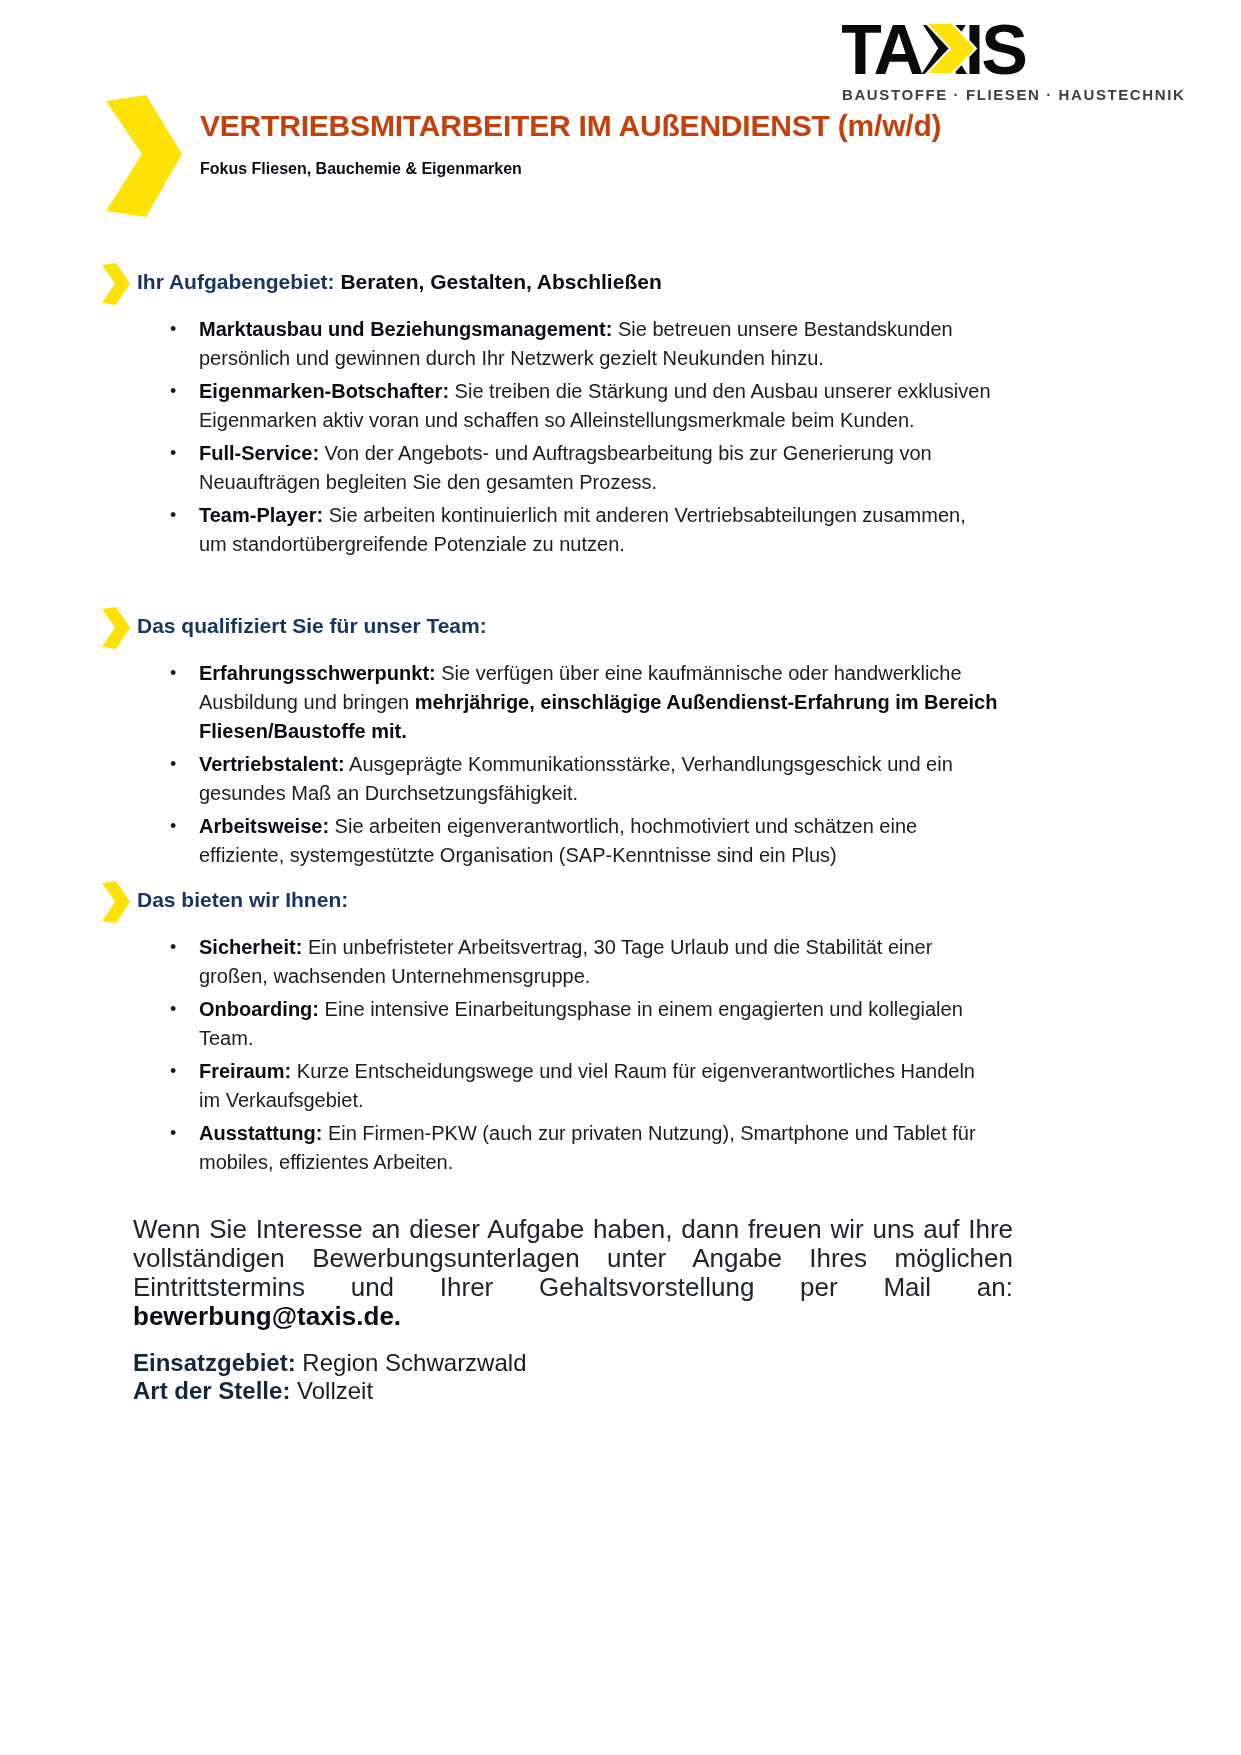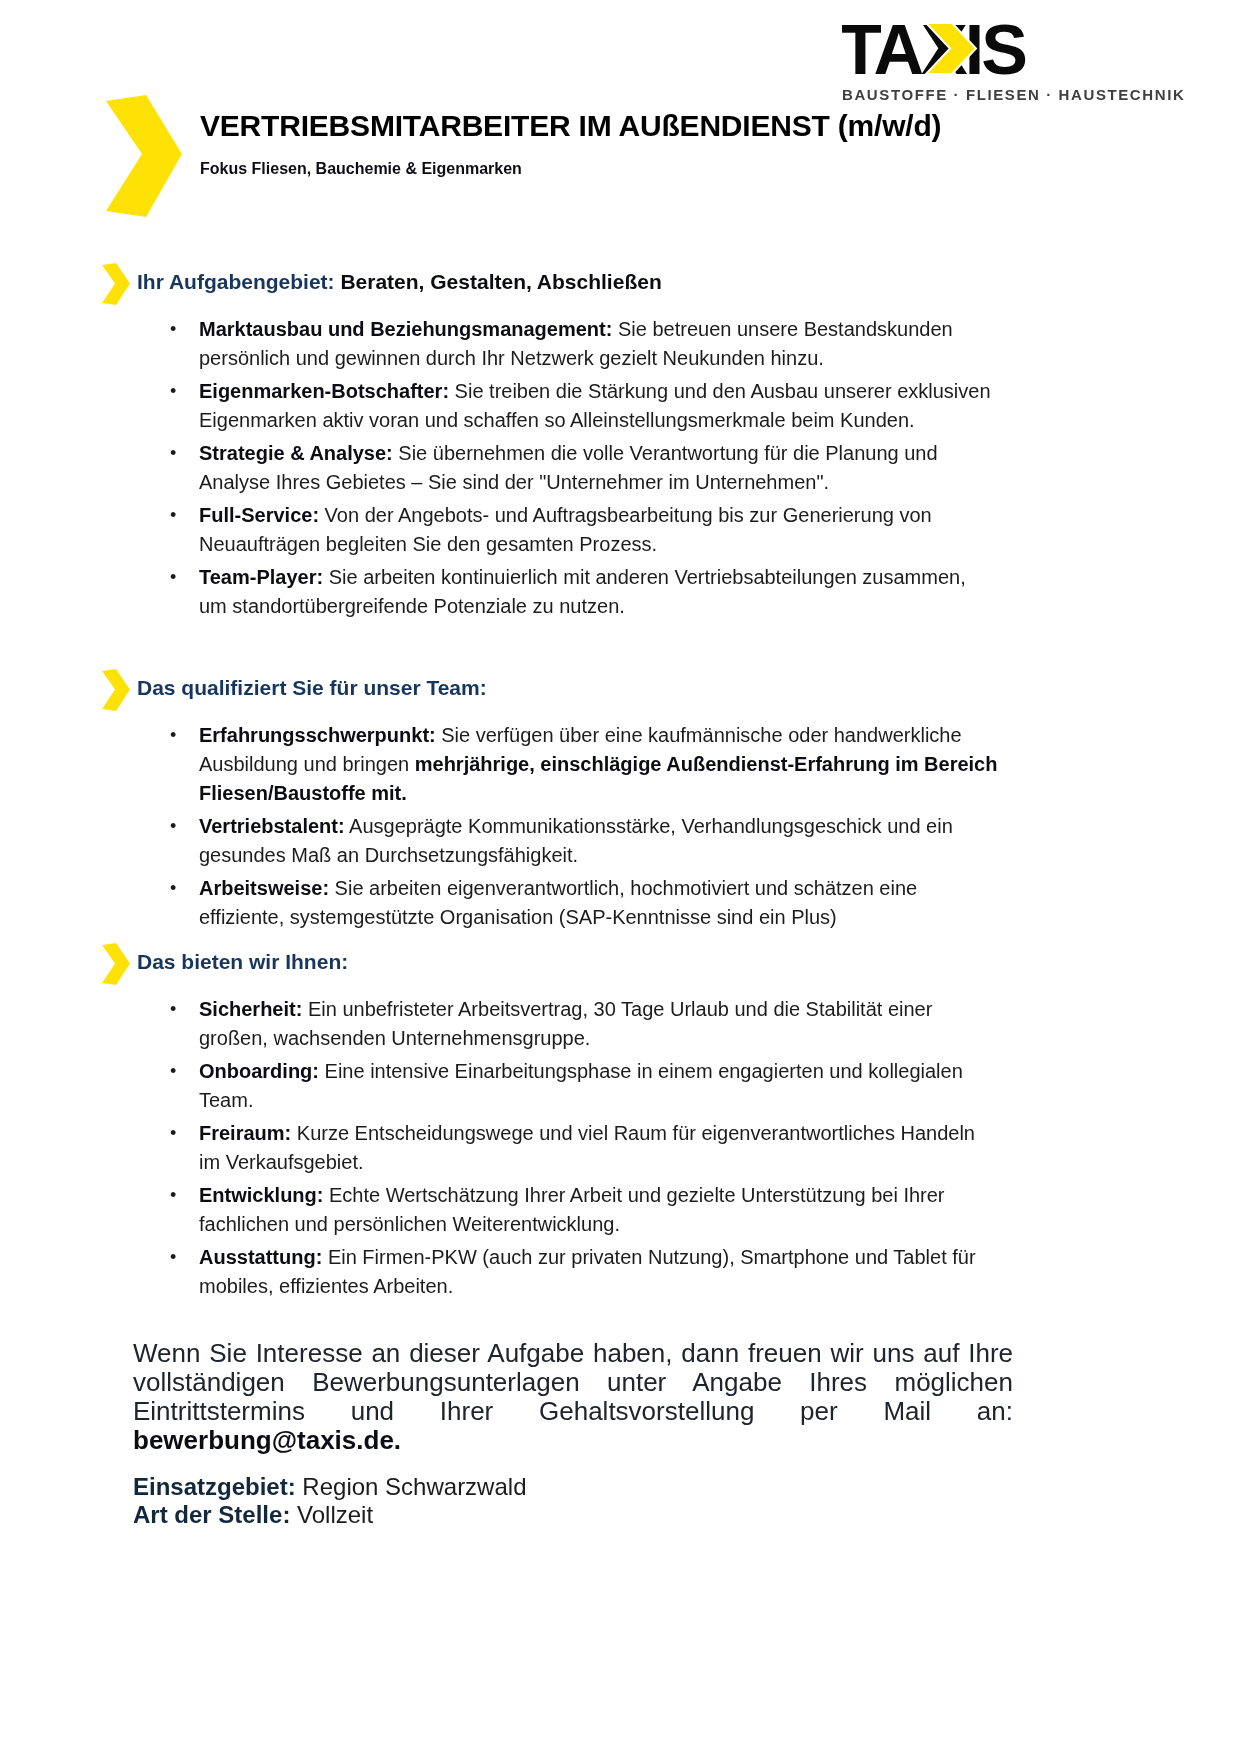--- a/index.html
+++ b/index.html
@@ -17,21 +17,21 @@
   .logo-word svg{display:block;}
   .logo-tagline{
     margin-top:6px;font-size:15px;font-weight:bold;letter-spacing:1.6px;
     color:#3f3f3f;white-space:nowrap;
   }
   
   .header{display:flex;margin:95px 0 0 100px;}
   .big-chevron{flex:0 0 auto;}
   .titles{margin-left:18px;padding-top:14px;}
   .job-title{
-    font-size:30px;font-weight:bold;color:#000000;line-height:34px;
+    font-size:30px;font-weight:bold;color:#c2410c;line-height:34px;
     white-space:nowrap;letter-spacing:-0.2px;
   }
   .job-subtitle{
     margin-top:12px;font-size:16px;font-weight:bold;color:#0c0c14;line-height:28px;
   }
   
   .content{padding:0 0 0 100px;}
   .section{margin-top:50px;}
   .section.s2{margin-top:52px;}
   .section.s3{margin-top:15px;}
@@ -94,21 +94,20 @@
       <svg class="sec-chevron" width="30" height="42" viewBox="0 0 30 42">
         <polygon points="2,2 16,0 30,20.5 16,42 2,40 15,20.5" fill="#FFE205"></polygon>
       </svg>
       <div class="sec-title"><span class="accent">Ihr Aufgabengebiet:</span><span class="rest"> Beraten, Gestalten, Abschließen</span></div>
     </div>
     <ul class="bullets">
   <li><span class="lead">Marktausbau und Beziehungsmanagement:</span><span> Sie betreuen unsere Bestandskunden persönlich und gewinnen durch Ihr Netzwerk gezielt Neukunden hinzu.</span><span class="bold-tail"></span></li>
 
   <li><span class="lead">Eigenmarken-Botschafter:</span><span> Sie treiben die Stärkung und den Ausbau unserer exklusiven Eigenmarken aktiv voran und schaffen so Alleinstellungsmerkmale beim Kunden.</span><span class="bold-tail"></span></li>
 
-  <li><span class="lead">Strategie &amp; Analyse:</span><span> Sie übernehmen die volle Verantwortung für die Planung und Analyse Ihres Gebietes – Sie sind der "Unternehmer im Unternehmen".</span><span class="bold-tail"></span></li>
 
   <li><span class="lead">Full-Service:</span><span> Von der Angebots- und Auftragsbearbeitung bis zur Generierung von Neuaufträgen begleiten Sie den gesamten Prozess.</span><span class="bold-tail"></span></li>
 
   <li><span class="lead">Team-Player:</span><span> Sie arbeiten kontinuierlich mit anderen Vertriebsabteilungen zusammen, um standortübergreifende Potenziale zu nutzen.</span><span class="bold-tail"></span></li>
 </ul>
   </div>
 
   <div class="section s2">
     <div class="sec-head">
       <svg class="sec-chevron" width="30" height="42" viewBox="0 0 30 42">
@@ -133,21 +132,20 @@
       </svg>
       <div class="sec-title"><span class="accent">Das bieten wir Ihnen:</span><span class="rest"></span></div>
     </div>
     <ul class="bullets">
   <li><span class="lead">Sicherheit:</span><span> Ein unbefristeter Arbeitsvertrag, 30 Tage Urlaub und die Stabilität einer großen, wachsenden Unternehmensgruppe.</span><span class="bold-tail"></span></li>
 
   <li><span class="lead">Onboarding:</span><span> Eine intensive Einarbeitungsphase in einem engagierten und kollegialen Team.</span><span class="bold-tail"></span></li>
 
   <li><span class="lead">Freiraum:</span><span> Kurze Entscheidungswege und viel Raum für eigenverantwortliches Handeln im Verkaufsgebiet.</span><span class="bold-tail"></span></li>
 
-  <li><span class="lead">Entwicklung:</span><span> Echte Wertschätzung Ihrer Arbeit und gezielte Unterstützung bei Ihrer fachlichen und persönlichen Weiterentwicklung.</span><span class="bold-tail"></span></li>
 
   <li><span class="lead">Ausstattung:</span><span> Ein Firmen-PKW (auch zur privaten Nutzung), Smartphone und Tablet für mobiles, effizientes Arbeiten.</span><span class="bold-tail"></span></li>
 </ul>
   </div>
 </div>
 
   <p class="closing"><span>Wenn Sie Interesse an dieser Aufgabe haben, dann freuen wir uns auf Ihre vollständigen Bewerbungsunterlagen unter Angabe Ihres möglichen Eintrittstermins und Ihrer Gehaltsvorstellung per Mail an: </span><span class="email">bewerbung@taxis.de.</span></p>
 
   <div class="meta">
     <div class="meta-row"><span class="meta-label">Einsatzgebiet:</span><span class="meta-value"> Region Schwarzwald</span></div>

